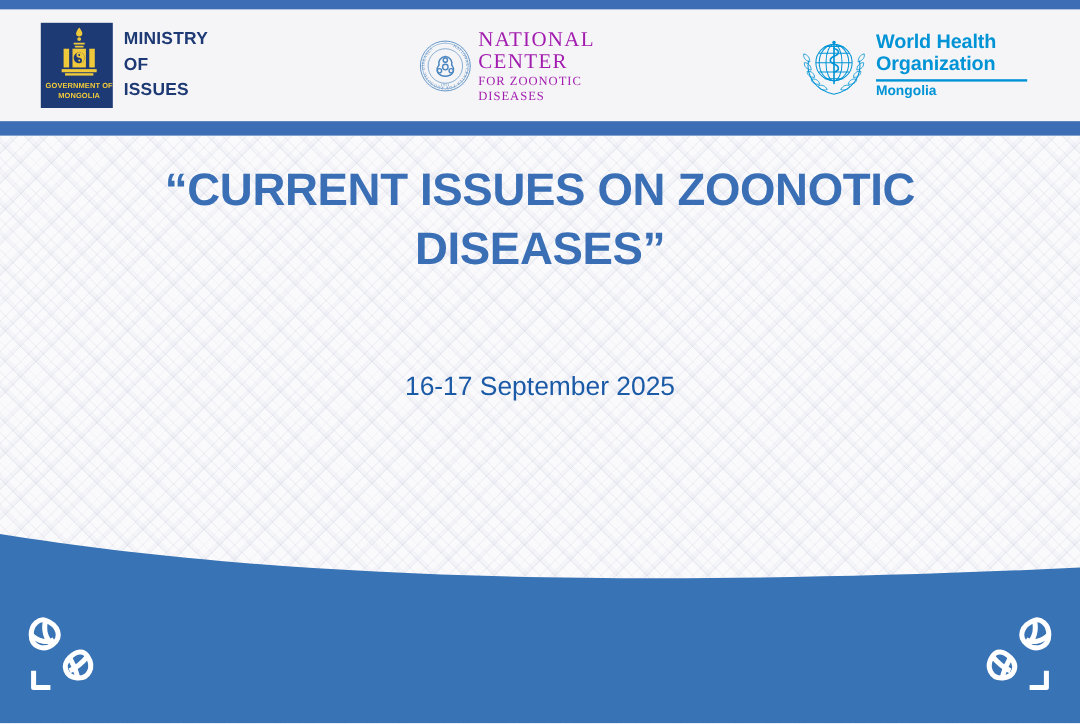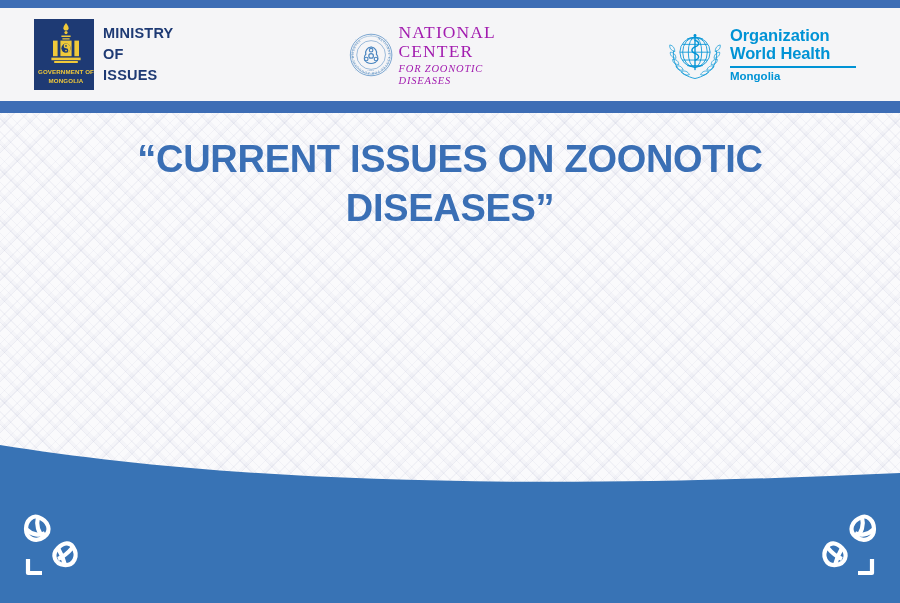--- a/index.html
+++ b/index.html
@@ -71,21 +71,21 @@
 
   
   .ncz-seal { width:66px; height:66px; }
   .ncz-text { margin-left:5px; color:#a21caf; }
   .ncz-line1 {
     font-family:"Liberation Serif", serif;
     font-size:17.5px; letter-spacing:1.1px; line-height:1.1;
   }
   .ncz-line2 {
     font-family:"Liberation Serif", serif;
-    font-size:10.5px; letter-spacing:.8px; margin-top:2px; line-height:1.1;font-style:italic;
+    font-size:10.5px; letter-spacing:.8px; margin-top:2px; line-height:1.1;
   }
 
   
   .who-emblem { width:56px; height:56px; }
   .who-text { margin-left:7px; }
   .who-name {
     color:#0093d5; font-size:16.5px; font-weight:bold;
     line-height:1.08; letter-spacing:-.1px;
   }
   .who-sep { width:126px; height:1.6px; background:#0093d5; margin:3px 0 2px 0; }
@@ -240,34 +240,35 @@
             <path d="M36 69 h28"></path>
         </g>
 
         <g stroke="#0093d5" fill="none" stroke-width="2.4" stroke-linecap="round">
           <line x1="50" y1="16" x2="50" y2="76"></line>
           <path d="M50 24 c8 2 9 8 1 11 c-8 3-9 9 -1 12 c8 3 9 9 1 12"></path>
         </g>
         <circle cx="50" cy="15" r="2.6" fill="#0093d5"></circle>
       </svg>
       <div class="who-text">
+        <div class="who-name">World Health</div>
         <div class="who-name">Organization</div>
-        <div class="who-name">World Health</div>
         <div class="who-sep"></div>
         <div class="who-country">Mongolia</div>
       </div>
     </div>
 
   </div>
 
   <div class="main">
 
     <div class="theme">“CURRENT ISSUES ON ZOONOTIC DISEASES”</div>
 
     <div class="when">
+      <div>16-17 September 2025</div>
     </div>
   </div>
 
   <svg class="wave" viewBox="0 0 900 160" preserveAspectRatio="none">
     <path d="M0,18 C230,52 520,66 900,46 L900,160 L0,160 Z" fill="#e2e2dc"></path>
     <path d="M0,5 C250,40 560,58 900,36 L900,160 L0,160 Z" fill="#ffffff" opacity="0"></path>
     <path d="M0,2 C200,34 470,50 900,30 L900,160 L0,160 Z" fill="#3873b5"></path>
   </svg>
 
   <svg class="knot knot-left" width="78" height="72" viewBox="0 0 78 72">

